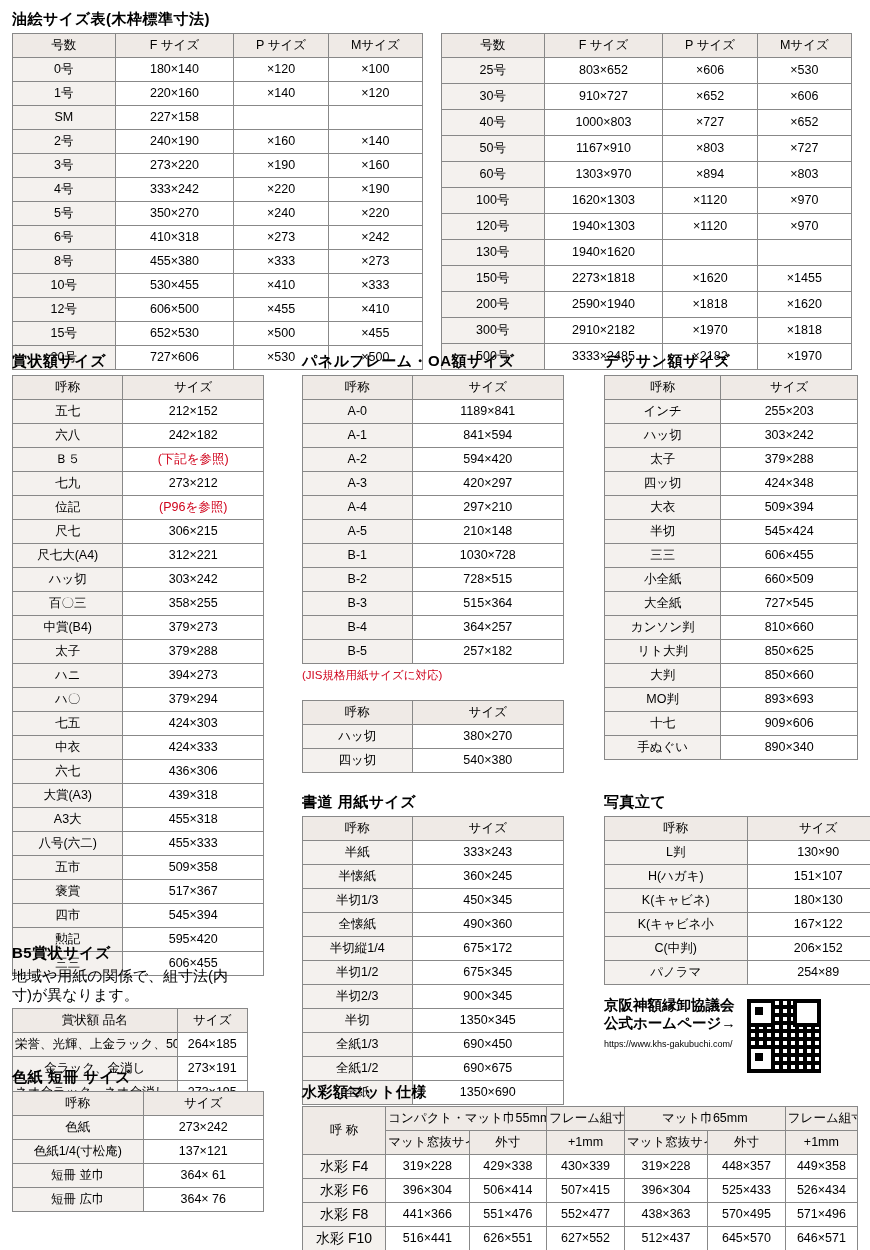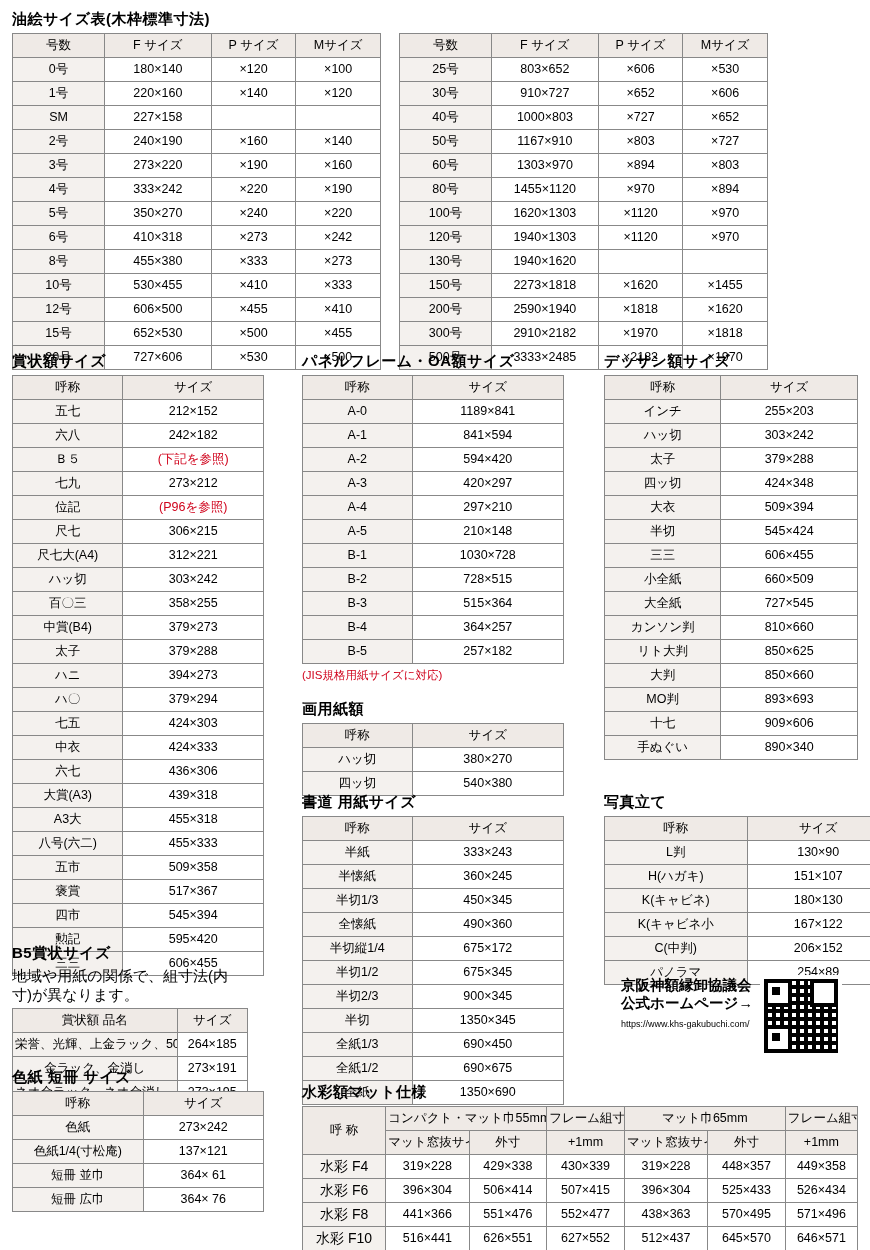--- a/index.html
+++ b/index.html
@@ -119,21 +119,21 @@
   .qr-wrap .dot2 { right: 11px; top: 11px; }
 
   .mat-head-top th { font-size: 10.5px; }
   .mat-head-sub th { font-size: 10.5px; }
 </style>
 </head>
 <body>
 
 <div class="page">
 
-  <div class="blk" style="left:12px; top:10px; width:756px;">
+  <div class="blk" style="left:12px; top:10px; width:840px;">
     <h2 class="sec-title">油絵サイズ表(木枠標準寸法)</h2>
     <div style="display:flex; gap:18px;">
       <table class="grid" style="width:414px;">
         <colgroup>
             <col style="width:25%">
             <col style="width:29%">
             <col style="width:23%">
             <col style="width:23%">
           </colgroup>
         <thead>
@@ -264,26 +264,20 @@
               <td class="lbl">50号</td>
               <td>1167×910</td>
               <td>×803</td>
               <td>×727</td>
             </tr>
             <tr>
               <td class="lbl">60号</td>
               <td>1303×970</td>
               <td>×894</td>
               <td>×803</td>
-            </tr>
-            <tr>
-              <td class="lbl">80号</td>
-              <td>1455×1120</td>
-              <td>×970</td>
-              <td>×894</td>
             </tr>
             <tr>
               <td class="lbl">100号</td>
               <td>1620×1303</td>
               <td>×1120</td>
               <td>×970</td>
             </tr>
             <tr>
               <td class="lbl">120号</td>
               <td>1940×1303</td>
@@ -561,21 +555,20 @@
           <tr>
             <td class="lbl">B-5</td>
             <td>257×182</td>
           </tr>
         </tbody>
     </table>
     <p class="note-red">(JIS規格用紙サイズに対応)</p>
   </div>
 
   <div class="blk" style="left:302px; top:700px; width:262px;">
-    <h2 class="sec-title">画用紙額</h2>
     <table class="grid">
       <colgroup>
           <col style="width:42%">
           <col style="width:58%">
         </colgroup>
       <thead>
         <tr>
           <th>呼称</th>
           <th>サイズ</th>
         </tr>
@@ -768,21 +761,21 @@
             <td>206×152</td>
           </tr>
           <tr>
             <td class="lbl">パノラマ</td>
             <td>254×89</td>
           </tr>
         </tbody>
     </table>
   </div>
 
-  <div class="blk khs" style="left:604px; top:976px; width:254px;justify-content:center;">
+  <div class="blk khs" style="left:604px; top:996px; width:254px;">
     <div class="khs-text">
       <div>京阪神額縁卸協議会</div>
       <div>公式ホームページ→</div>
       <div class="khs-url">https://www.khs-gakubuchi.com/</div>
     </div>
     <div class="qr-wrap">
       <div class="qr"></div>
       <div class="qr-bl"></div>
       <div class="dot1"></div>
       <div class="dot2"></div>

